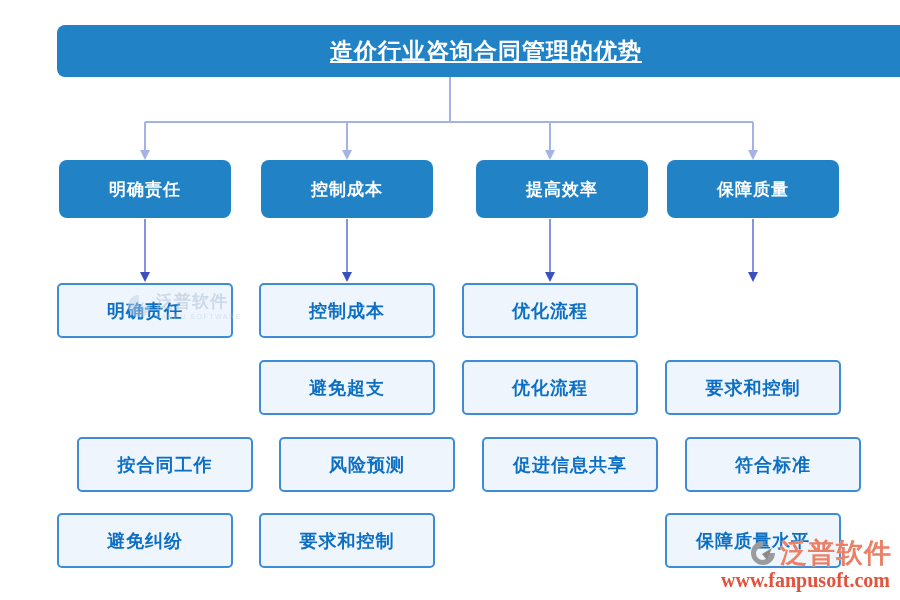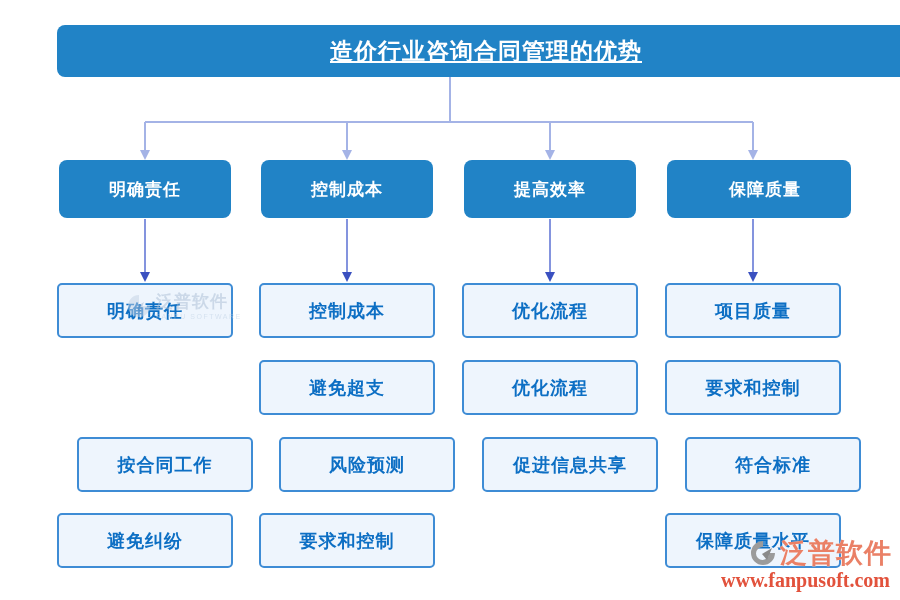--- a/index.html
+++ b/index.html
@@ -68,22 +68,22 @@
     box-sizing: border-box;
     display: flex; align-items: center; justify-content: center;
     color: var(--box-text);
     font-size: 18px;
     font-weight: bold;
     letter-spacing: 1px;
   }
   
   .cx1.col-header { left: 59px; }  .cx1.item-box { left: 57px; }
   .cx2.col-header { left: 261px; } .cx2.item-box { left: 259px; }
-  .cx3.col-header { left: 464px; } .cx3.item-box { left: 462px; }
-  .cx4.col-header { left: 667px; padding-left: 12px; } .cx4.item-box { left: 665px; }
+  .cx3.col-header { left: 476px; } .cx3.item-box { left: 462px; }
+  .cx4.col-header { left: 667px; } .cx4.item-box { left: 665px; }
   
   .r1 { top: 283px; } .r2 { top: 360px; } .r3 { top: 437px; margin-left: 20px; } .r4 { top: 513px; }
 
   .inner-watermark {
     position: absolute;
     left: 126px; top: 293px;
     display: flex; align-items: flex-start; gap: 4px;
     opacity: 0.5;
     pointer-events: none;
   }
@@ -156,21 +156,20 @@
 
   <div class="item-box cx2 r1">控制成本</div>
   <div class="item-box cx2 r2">避免超支</div>
   <div class="item-box cx2 r3">风险预测</div>
   <div class="item-box cx2 r4">要求和控制</div>
 
   <div class="item-box cx3 r1">优化流程</div>
   <div class="item-box cx3 r2">优化流程</div>
   <div class="item-box cx3 r3">促进信息共享</div>
 
-  <div class="item-box cx4 r1">项目质量</div>
   <div class="item-box cx4 r2">要求和控制</div>
   <div class="item-box cx4 r3">符合标准</div>
   <div class="item-box cx4 r4">保障质量水平</div>
 
   <div class="inner-watermark">
     <svg width="26" height="26" viewBox="0 0 26 26">
       <path d="M13 2 A11 11 0 1 0 24 13 L13 13 Z" fill="#c3d2e4"></path>
       <path d="M10 14 L18 9 L14 20 Z" fill="#9fb6d2"></path>
     </svg>
     <span class="txt">

